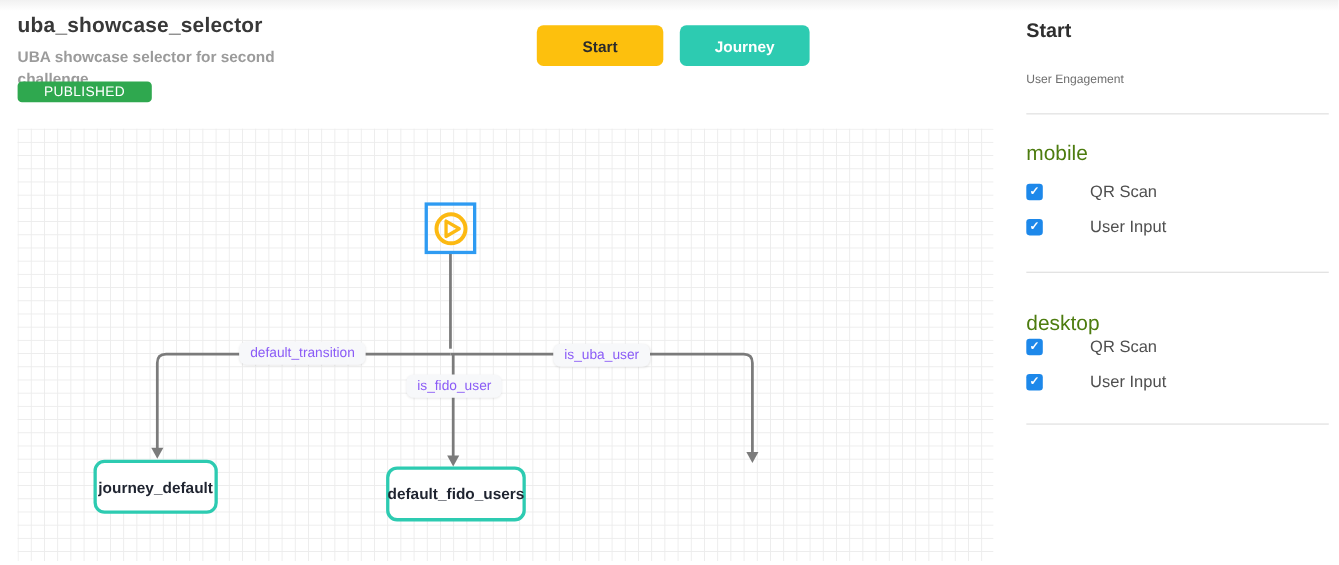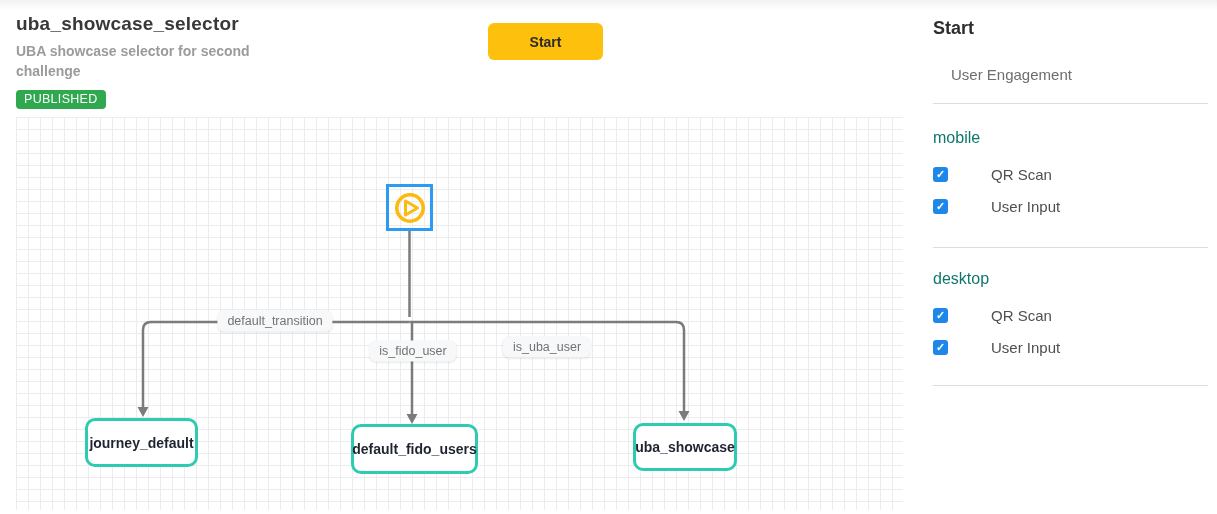--- a/index.html
+++ b/index.html
@@ -7,22 +7,22 @@
               font-family:"Liberation Sans", sans-serif; }
   .page { position:relative; width:1217px; height:412px; background:#fff; }
   .top-fade { position:absolute; left:0; top:0; width:1217px; height:10px;
               background:linear-gradient(#f1f1f1, #ffffff); }
 
   
   .hdr-title { position:absolute; left:16px; top:13px; font-size:19px; font-weight:700;
                color:#383838; letter-spacing:.2px; }
   .hdr-sub { position:absolute; left:16px; top:41px; width:250px; font-size:14px;
              line-height:20px; color:#9b9b9b;font-weight:bold; }
-  .badge { position:absolute; left:16px; top:90px; background:#2fa84f; color:#fff;
-           font-size:12.5px; font-weight:500; padding:2px 8px 3px; border-radius:4px;
+  .badge { position:absolute; left:16px; top:74px; background:#2fa84f; color:#fff;
+           font-size:12.5px; font-weight:500; padding:2px 24px 3px; border-radius:4px;
            letter-spacing:.3px; }
 
   .btn { position:absolute; top:23px; height:37px; border:none; border-radius:6px;
          font-family:"Liberation Sans", sans-serif; font-size:14px; font-weight:700;
          cursor:pointer; }
   .btn-start { left:488px; width:115px; background:#fdc00d; color:#2b2b2b; }
   .btn-journey { left:618px; width:118px; background:#2dcbb1; color:#ffffff; }
 
   
   .canvas { position:absolute; left:16px; top:117px; width:887px; height:393px;
@@ -30,57 +30,58 @@
               linear-gradient(to right, #ececec 1px, transparent 1px),
               linear-gradient(to bottom, #ececec 1px, transparent 1px);
             background-size:12px 12px; }
   .edges { position:absolute; left:0; top:0; width:887px; height:393px; }
 
   .start-node { position:absolute; left:370px; top:67px; width:47px; height:47px;
                 border:3px solid #2e9bf2; display:flex; align-items:center;
                 justify-content:center; cursor:pointer; }
 
   .edge-label { position:absolute; transform:translate(-50%,-50%); background:#f7f8fa;
-                color:#737373; font-size:12.5px; padding:3px 10px 4px; border-radius:7px;
+                color:#8b5cf6; font-size:12.5px; padding:3px 10px 4px; border-radius:7px;
                 box-shadow:0 1px 2px rgba(0,0,0,.08); white-space:nowrap; cursor:pointer; }
   .lbl-default { left:259px; top:204px; }
   .lbl-fido    { left:397px; top:206px;margin-top:28px; }
-  .lbl-uba     { left:531px; top:206px;margin-top:24px; }
+  .lbl-uba     { left:531px; top:206px; }
 
   .flow-node { position:absolute; background:#fff; border:3px solid #2dcbb1;
                border-radius:10px; display:flex; align-items:center; justify-content:center;
                font-size:14px; font-weight:700; color:#1f2430; cursor:pointer;
                white-space:nowrap; }
   .node-journey { left:69px;  top:301px; width:113px; height:49px; }
   .node-fido    { left:335px; top:307px; width:127px; height:50px; }
   .node-uba     { left:617px; top:306px; width:104px; height:48px; }
 
   
   .sidebar { position:absolute; left:933px; top:0; width:275px; height:514px; }
   .sb-title { position:absolute; left:0; top:18px; font-size:18px; font-weight:700; color:#2e2e2e; }
-  .sb-sub { position:absolute; left:18px; top:66px; font-size:15px; color:#6e6e6e; }
+  .sb-sub { position:absolute; left:0; top:66px; font-size:11px; color:#6e6e6e; }
   .sb-divider { position:absolute; left:0; width:275px; border-top:1px solid #ddd; }
-  .sb-section { position:absolute; left:0; font-size:16px; color:#0f766e; }
+  .sb-section { position:absolute; left:0; font-size:19px; color:#4d7c0f; }
   .sb-row { position:absolute; left:0; display:flex; align-items:center; cursor:pointer; }
   .checkbox { width:15px; height:15px; background:#1d88ea; border-radius:3px; color:#fff;
               font-size:11px; font-weight:700; line-height:15px; text-align:center;
               margin-right:11px; flex:0 0 15px; }
   .sb-row-label { font-size:15px; color:#4f4f4f;margin-left:32px; }
 </style>
 </head>
 <body>
 
 <div class="page">
   <div class="top-fade"></div>
 
   <div class="hdr-title">uba_showcase_selector</div>
   <div class="hdr-sub">UBA showcase selector for second challenge</div>
   <div class="badge">PUBLISHED</div>
 
   <button class="btn btn-start">Start</button>
+  <button class="btn btn-journey">Journey</button>
 
   <div class="canvas">
     <svg class="edges" viewBox="0 0 887 393" xmlns="http://www.w3.org/2000/svg">
       <g stroke="#7b7b7b" stroke-width="2.5" fill="none">
         <path d="M 393.5 114 V 200"></path>
         <path d="M 393.5 205 H 135 Q 127 205 127 213 V 292"></path>
         <path d="M 393.5 205 H 660 Q 668 205 668 213 V 296"></path>
         <path d="M 396 205 V 299"></path>
       </g>
       <g fill="#7b7b7b">
@@ -96,21 +97,20 @@
         <polygon points="12.5,10 12.5,24 24.5,17" fill="none" stroke="#fcb912" stroke-width="3" stroke-linejoin="round"></polygon>
       </svg>
     </div>
 
     <div class="edge-label lbl-default">default_transition</div>
     <div class="edge-label lbl-fido">is_fido_user</div>
     <div class="edge-label lbl-uba">is_uba_user</div>
 
     <div class="flow-node node-fido">default_fido_users</div>
     <div class="flow-node node-journey">journey_default</div>
-    <div class="flow-node node-uba">uba_showcase</div>
   </div>
 
   <div class="sidebar">
     <div class="sb-title">Start</div>
     <div class="sb-sub">User Engagement</div>
 
     <div class="sb-divider" style="top:103px"></div>
 
     <div class="sb-section" style="top:129px">mobile</div>
 
@@ -118,21 +118,21 @@
       <span class="checkbox">✓</span>
       <span class="sb-row-label">QR Scan</span>
     </div>
     <div class="sb-row" style="top:198px">
       <span class="checkbox">✓</span>
       <span class="sb-row-label">User Input</span>
     </div>
 
     <div class="sb-divider" style="top:247px"></div>
 
-    <div class="sb-section" style="top:270px">desktop</div>
+    <div class="sb-section" style="top:284px">desktop</div>
 
     <div class="sb-row" style="top:307px">
       <span class="checkbox">✓</span>
       <span class="sb-row-label">QR Scan</span>
     </div>
     <div class="sb-row" style="top:339px">
       <span class="checkbox">✓</span>
       <span class="sb-row-label">User Input</span>
     </div>
 

